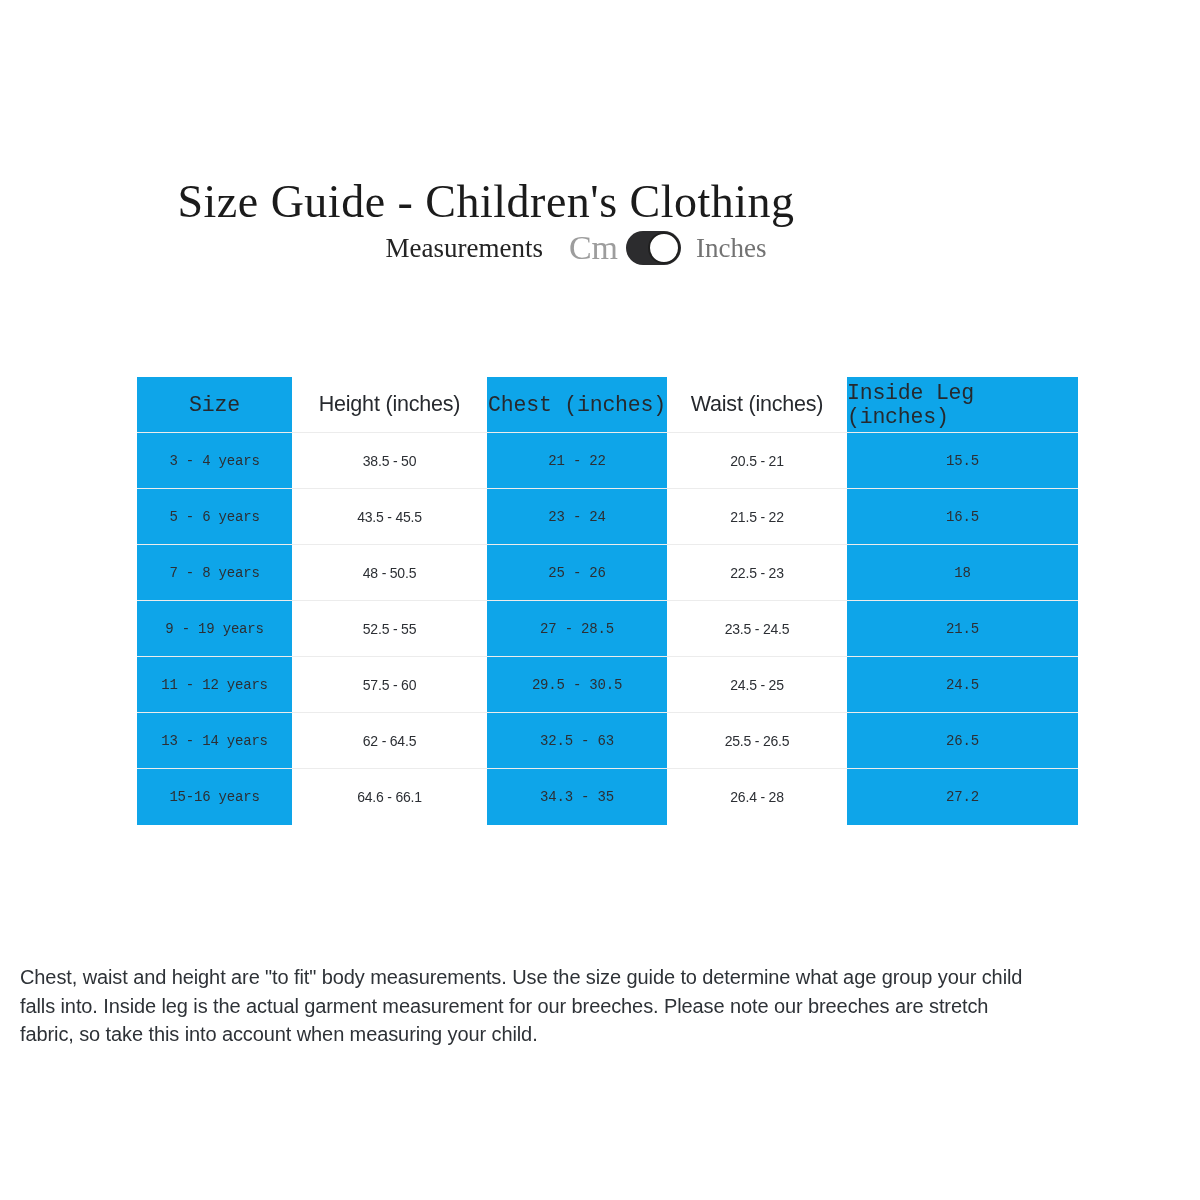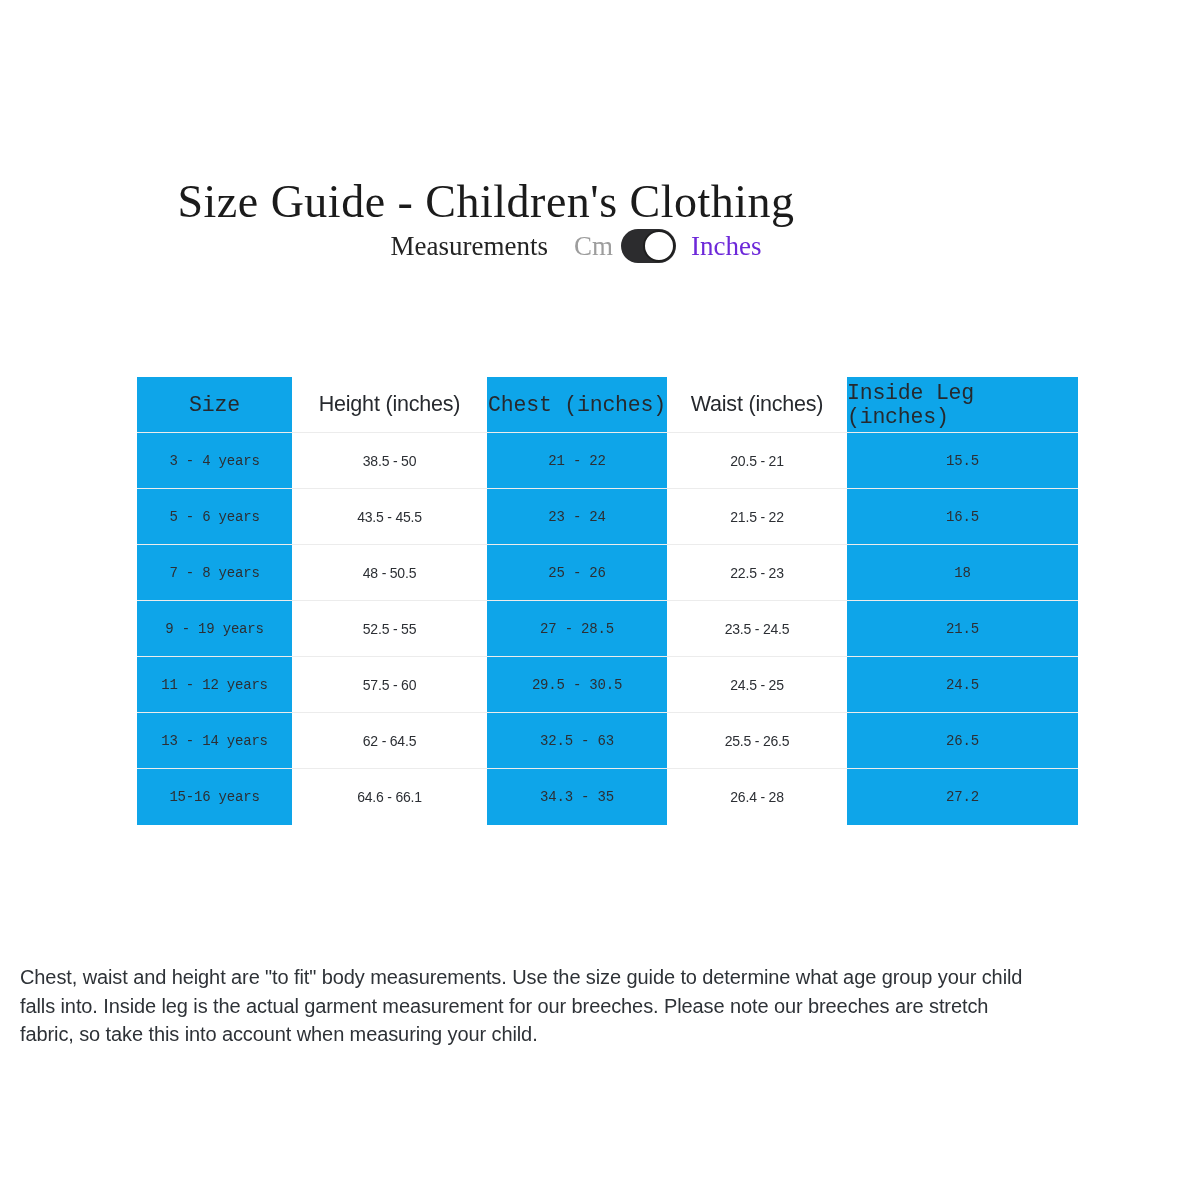--- a/index.html
+++ b/index.html
@@ -23,25 +23,25 @@
   .unit-row{
     position:absolute;top:229px;left:0;width:1152px;
     display:flex;justify-content:center;align-items:center;
   }
   .unit-row .measure-label{
     font-family:"Liberation Serif", serif;
     font-size:27px;color:#242424;margin-right:26px;
   }
   .unit-row .cm-label{
     font-family:"Liberation Serif", serif;
-    font-size:27px;color:#9d9d9d;margin-right:8px;
+    font-size:34px;color:#9d9d9d;margin-right:8px;
   }
   .unit-row .inches-label{
     font-family:"Liberation Serif", serif;
-    font-size:27px;color:#6d28d9;margin-left:15px;
+    font-size:27px;color:#737373;margin-left:15px;
   }
   .toggle{
     position:relative;
     width:55px;height:34px;
     background:#2c2c2e;
     border-radius:17px;
     cursor:pointer;
     flex:0 0 auto;
   }
   .toggle .knob{

